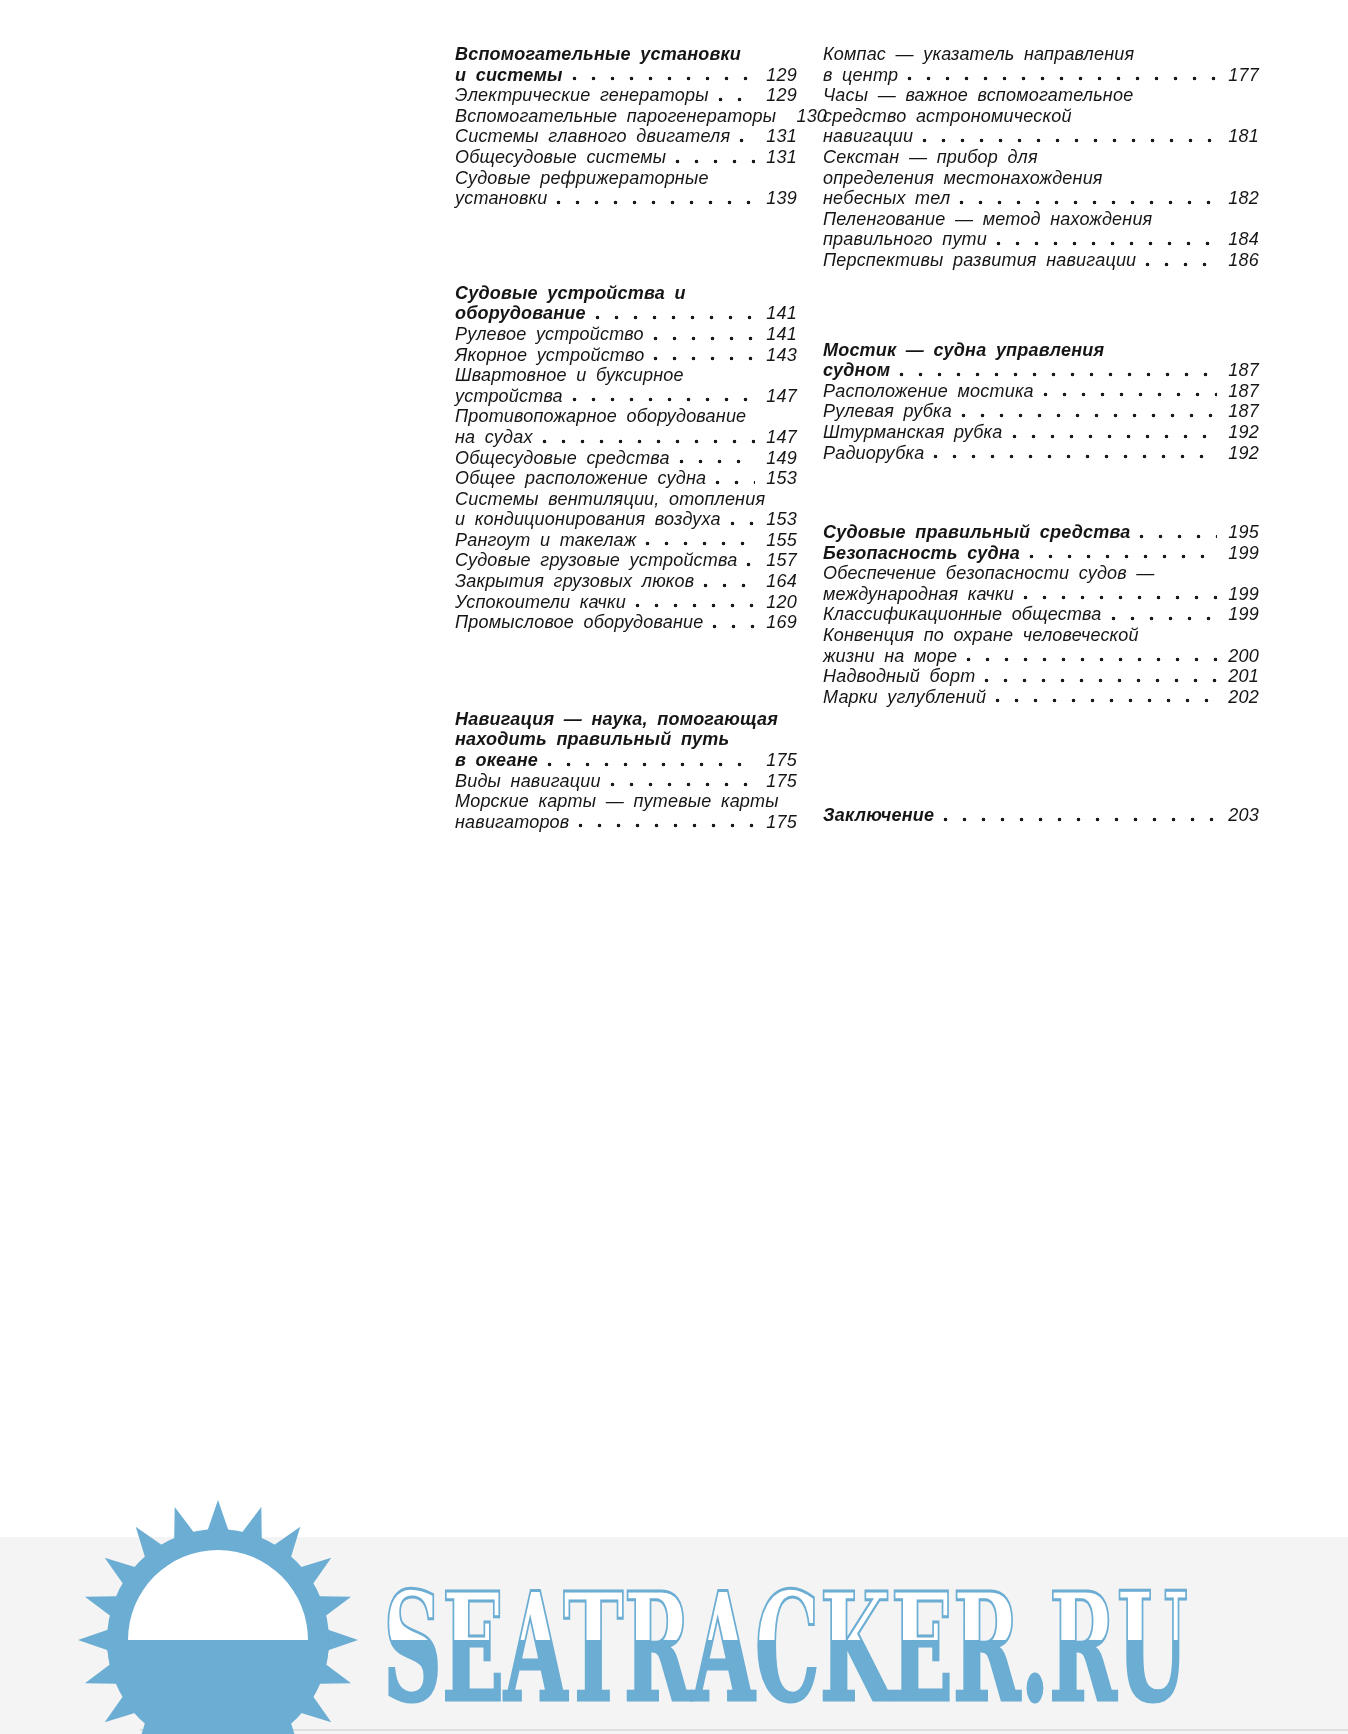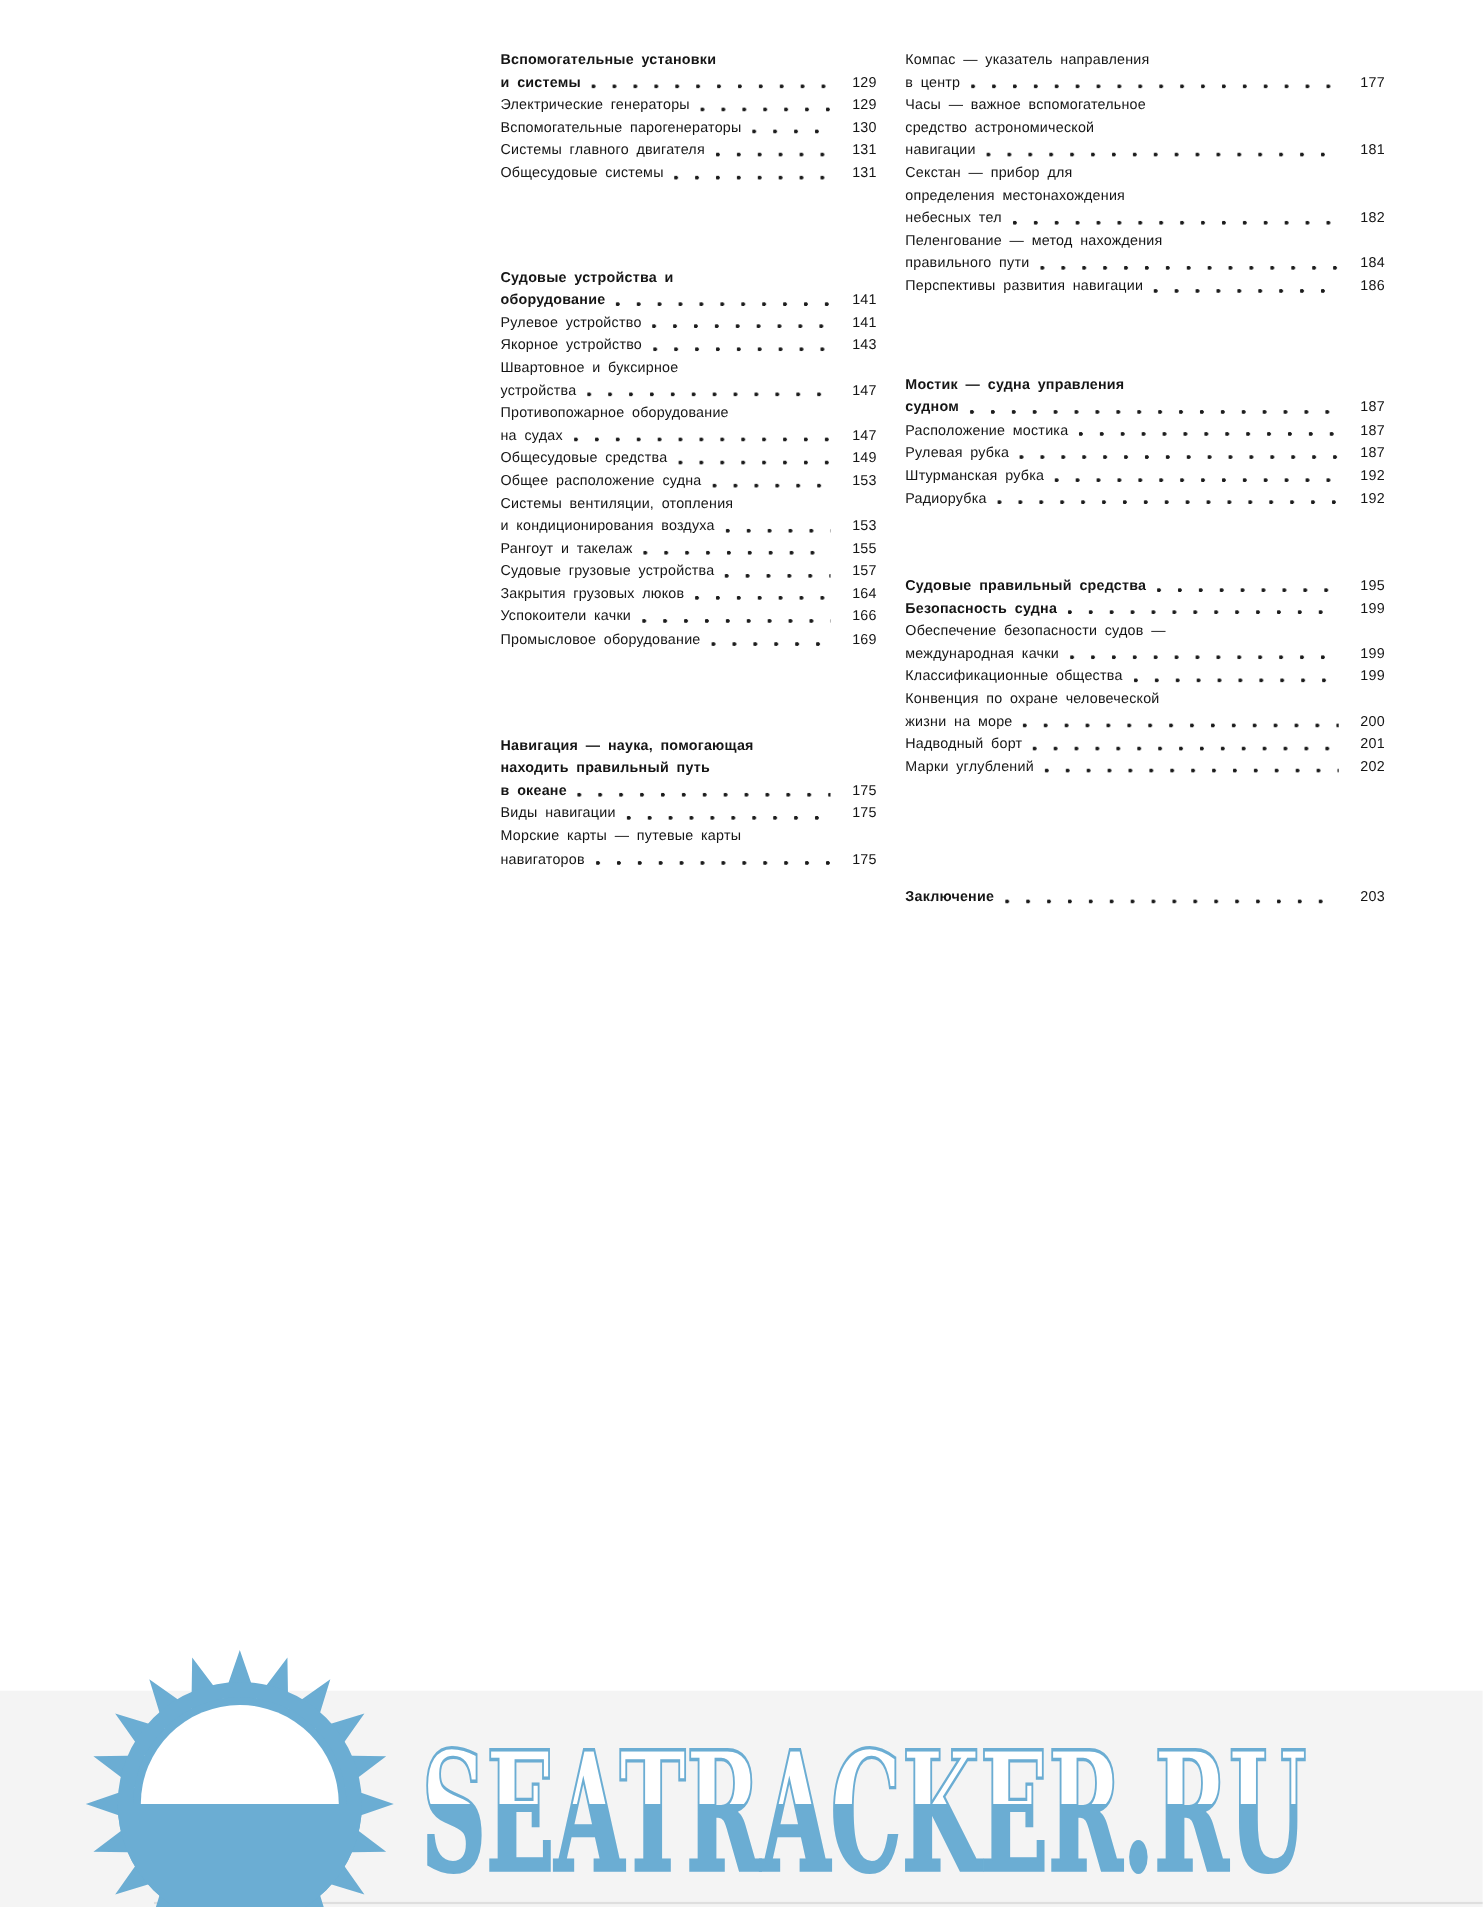--- a/index.html
+++ b/index.html
@@ -8,21 +8,21 @@
     background:#ffffff;
     font-family:"Liberation Sans",sans-serif;
     color:#151515;
   }
   .scan-band{position:absolute;left:0;top:1537px;width:1348px;height:197px;background:#f4f4f4;}
   .scan-edge{position:absolute;left:140px;top:1729px;width:1208px;height:2px;background:#dedede;}
   .col{position:absolute;top:44px;}
   .col-left{left:455px;width:342px;}
   .col-right{left:823px;width:436px;}
   .section{margin:0;}
-  .entry{font-size:13px;line-height:20.6px;letter-spacing:0.2px;word-spacing:0.24em;}
+  .entry{font-size:18px;line-height:20.6px;letter-spacing:0.2px;word-spacing:0.24em;font-style:italic;}
   .entry.bold .txt{font-weight:700;}
   .line{display:flex;align-items:baseline;}
   .txt{white-space:nowrap;}
   .leader{
     flex:1 1 auto;min-width:0;height:5px;align-self:flex-end;
     margin:0 6px 4px 9px;
     background-image:radial-gradient(circle at 2.5px 2.5px,#1c1c1c 1.55px,transparent 2.1px);
     background-size:19px 5px;background-repeat:repeat-x;background-position:left bottom;
   }
   .pagenum{min-width:36px;text-align:right;white-space:nowrap;}
@@ -71,20 +71,30 @@
           <span class="pagenum">131</span>
         </div>
       </div>
       <div class="entry">
         <div class="line">
           <span class="txt">Общесудовые системы</span>
           <span class="leader"></span>
           <span class="pagenum">131</span>
         </div>
       </div>
+      <div class="entry">
+        <div class="line">
+          <span class="txt">Судовые рефрижераторные</span>
+        </div>
+        <div class="line">
+          <span class="txt">установки</span>
+          <span class="leader"></span>
+          <span class="pagenum">139</span>
+        </div>
+      </div>
     </div>
     <div class="section" style="margin-top: 74px;">
       <div class="entry bold">
         <div class="line">
           <span class="txt">Судовые устройства и</span>
         </div>
         <div class="line">
           <span class="txt">оборудование</span>
           <span class="leader"></span>
           <span class="pagenum">141</span>
@@ -166,21 +176,21 @@
         <div class="line">
           <span class="txt">Закрытия грузовых люков</span>
           <span class="leader"></span>
           <span class="pagenum">164</span>
         </div>
       </div>
       <div class="entry">
         <div class="line">
           <span class="txt">Успокоители качки</span>
           <span class="leader"></span>
-          <span class="pagenum">166</span>
+          <span class="pagenum">120</span>
         </div>
       </div>
       <div class="entry">
         <div class="line">
           <span class="txt">Промысловое оборудование</span>
           <span class="leader"></span>
           <span class="pagenum">169</span>
         </div>
       </div>
     </div>

